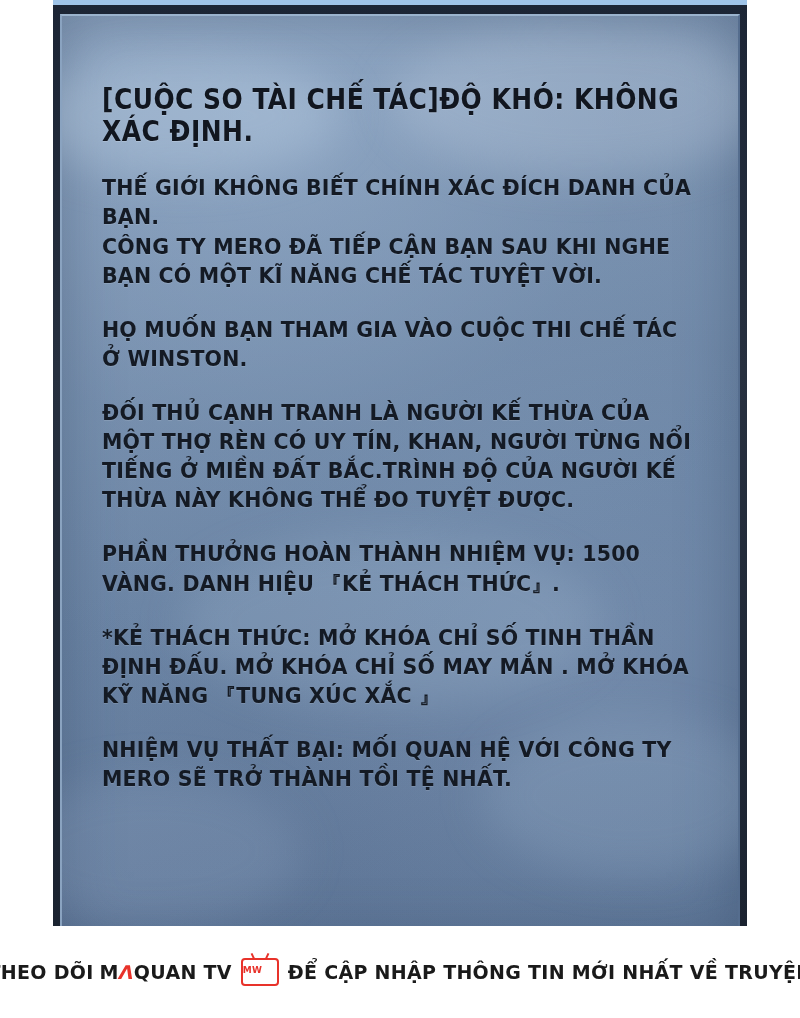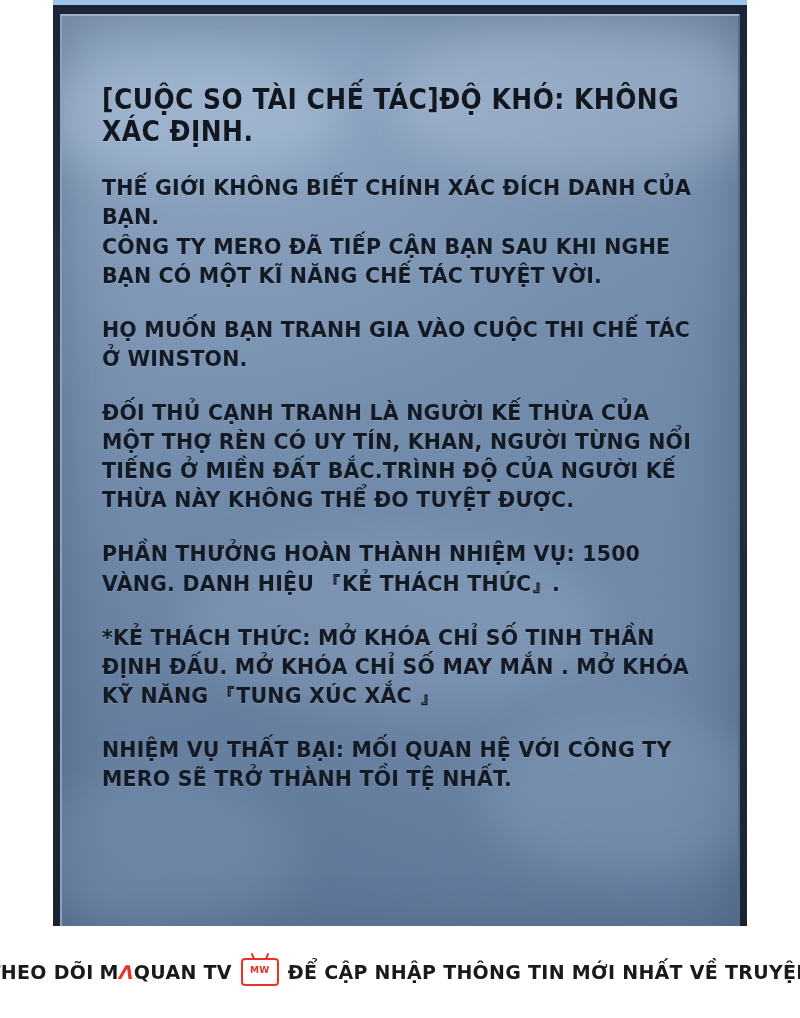--- a/index.html
+++ b/index.html
@@ -143,21 +143,21 @@
     display: inline-block;
     width: 34px;
     height: 24px;
     border: 2px solid #e8322a;
     border-radius: 4px;
     background: #fff;
     color: #e8322a;
     font-size: 9px;
     font-weight: 700;
     line-height: 20px;
-    text-align: center;
+    text-align: left;
     position: relative;
     margin: 0 3px;
   }
   .tv-badge:before, .tv-badge:after {
     content: "";
     position: absolute;
     top: -7px;
     width: 2px;
     height: 7px;
     background: #e8322a;
@@ -185,21 +185,21 @@
     <div class="cloud c1"></div>
     <div class="cloud c2"></div>
     <div class="cloud c3"></div>
     <div class="cloud c4"></div>
     <div class="cloud c5"></div>
 
     <div class="text-layer">
       <div class="sys-title">[CUỘC SO TÀI CHẾ TÁC]ĐỘ KHÓ: KHÔNG XÁC ĐỊNH.</div>
       <div class="sys-para" style="white-space: pre-line;">THẾ GIỚI KHÔNG BIẾT CHÍNH XÁC ĐÍCH DANH CỦA BẠN.
 CÔNG TY MERO ĐÃ TIẾP CẬN BẠN SAU KHI NGHE BẠN CÓ MỘT KĨ NĂNG CHẾ TÁC TUYỆT VỜI.</div>
-      <div class="sys-para">HỌ MUỐN BẠN TRANH GIA VÀO CUỘC THI CHẾ TÁC Ở WINSTON.</div>
+      <div class="sys-para">HỌ MUỐN BẠN THAM GIA VÀO CUỘC THI CHẾ TÁC Ở WINSTON.</div>
       <div class="sys-para">ĐỐI THỦ CẠNH TRANH LÀ NGƯỜI KẾ THỪA CỦA MỘT THỢ RÈN CÓ UY TÍN, KHAN, NGƯỜI TỪNG NỔI TIẾNG Ở MIỀN ĐẤT BẮC.TRÌNH ĐỘ CỦA NGƯỜI KẾ THỪA NÀY KHÔNG THỂ ĐO TUYỆT ĐƯỢC.</div>
       <div class="sys-para">PHẦN THƯỞNG HOÀN THÀNH NHIỆM VỤ: 1500 VÀNG. DANH HIỆU 『KẺ THÁCH THỨC』.</div>
       <div class="sys-para">*KẺ THÁCH THỨC: MỞ KHÓA CHỈ SỐ TINH THẦN ĐỊNH ĐẤU. MỞ KHÓA CHỈ SỐ MAY MẮN . MỞ KHÓA KỸ NĂNG 『TUNG XÚC XẮC 』</div>
       <div class="sys-para">NHIỆM VỤ THẤT BẠI: MỐI QUAN HỆ VỚI CÔNG TY MERO SẼ TRỞ THÀNH TỒI TỆ NHẤT.</div>
     </div>
   </div>
 
   <div class="footer">
     <div class="footer-inner">
       <span>THEO DÕI</span>

